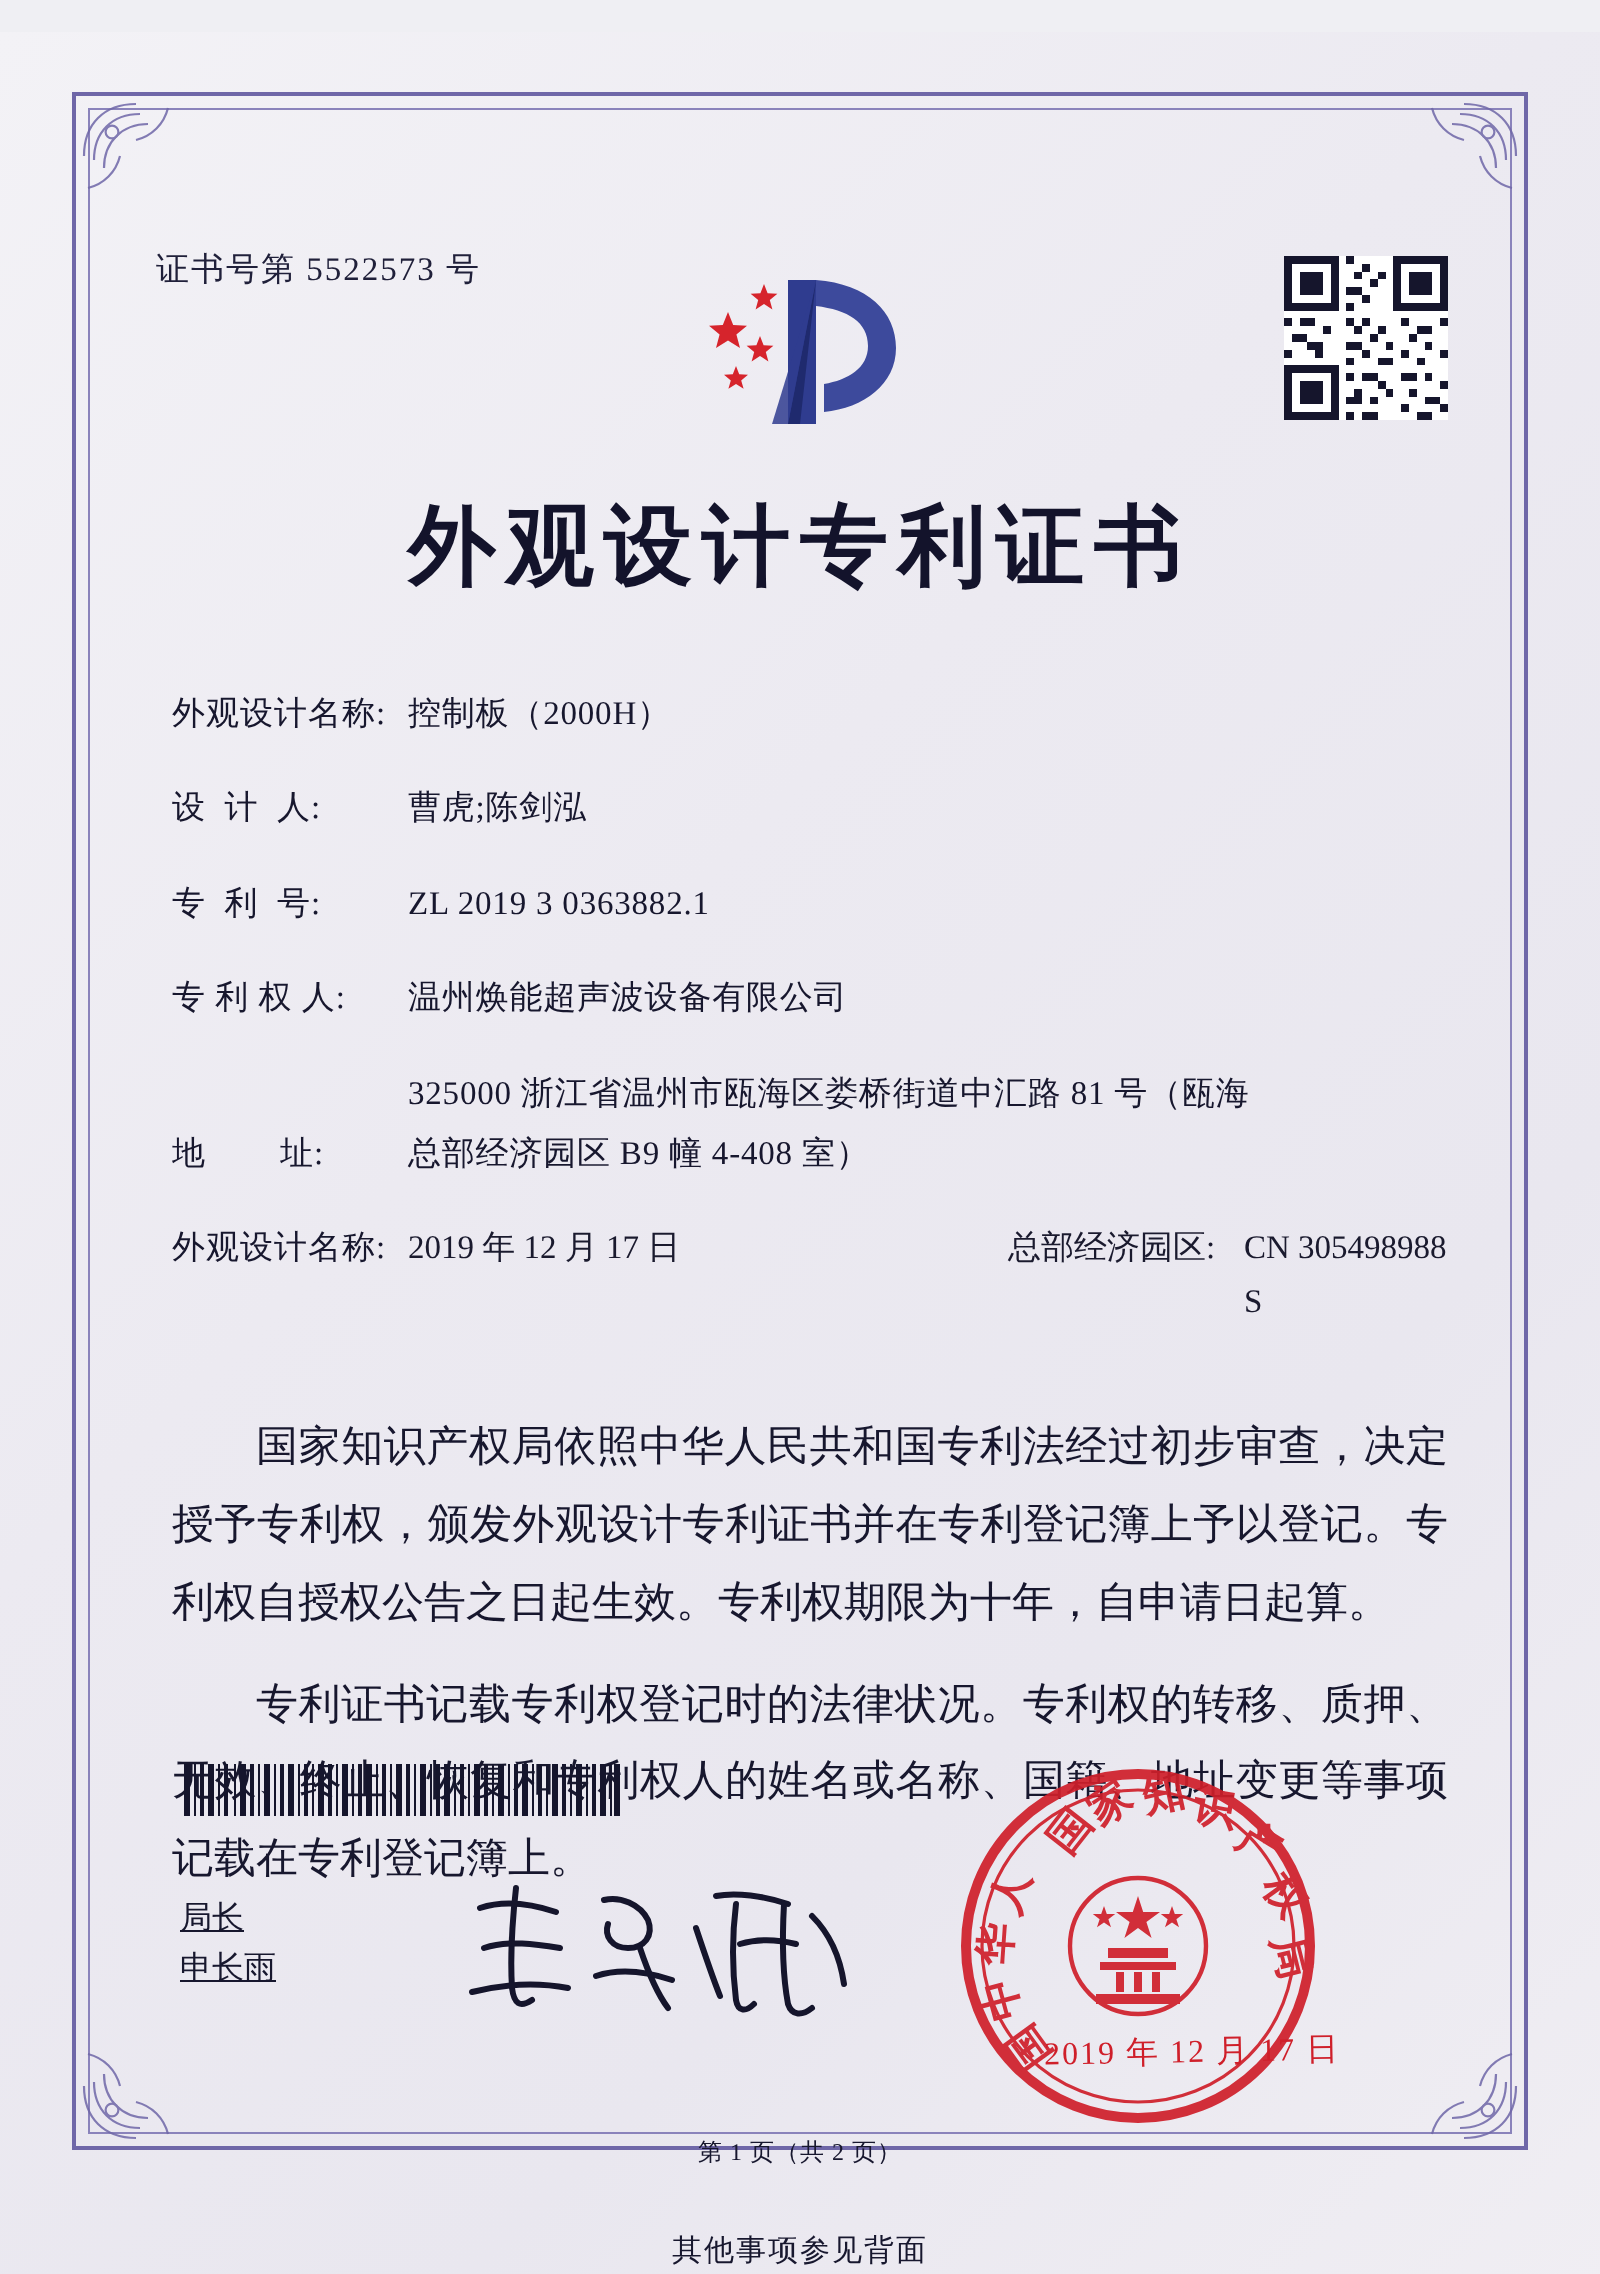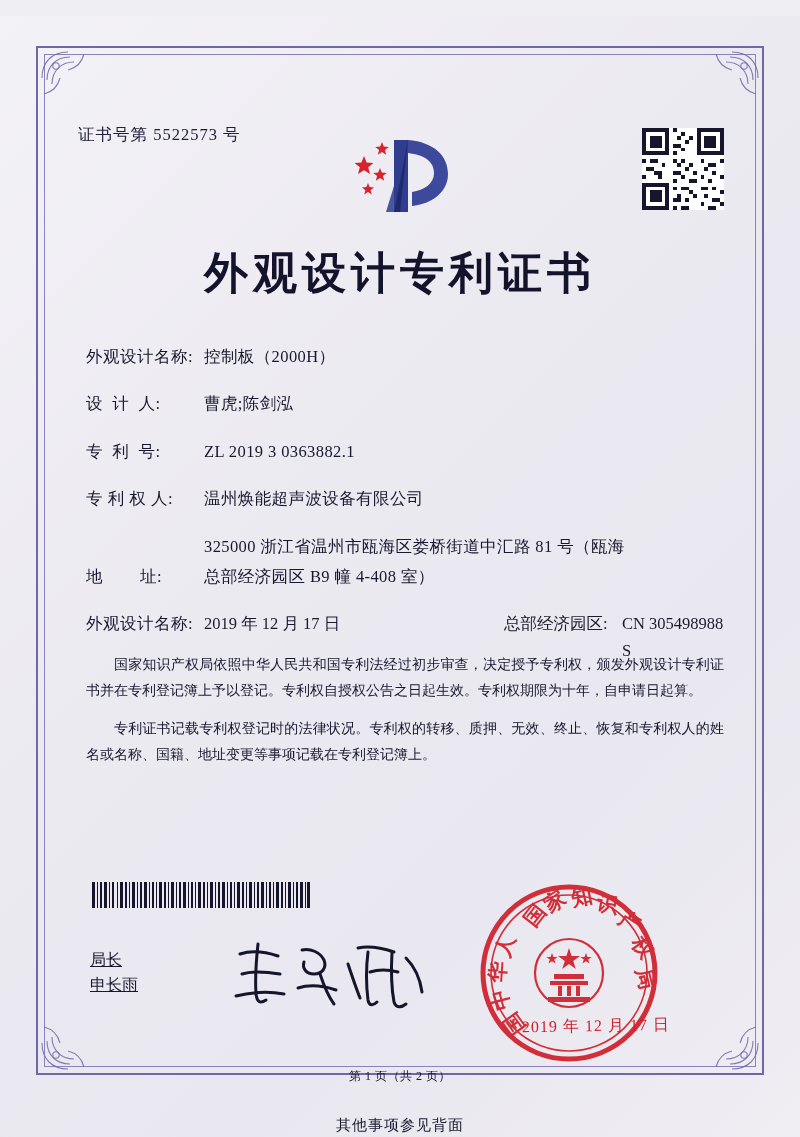--- a/index.html
+++ b/index.html
@@ -142,22 +142,22 @@
   }
   .dual .d-val2 {
     flex: 1;
   }
 
   
   .body-text {
     position: absolute;
     left: 86px;
     right: 76px;
-    top: 636px;
-    font-size: 14px;
+    top: 688px;
+    font-size: 21px;
     line-height: 1.85;
     text-align: justify;
     color: #17172e;
   }
   .body-text p {
     margin: 0 0 12px 0;
     text-indent: 2em;
   }
 
   

